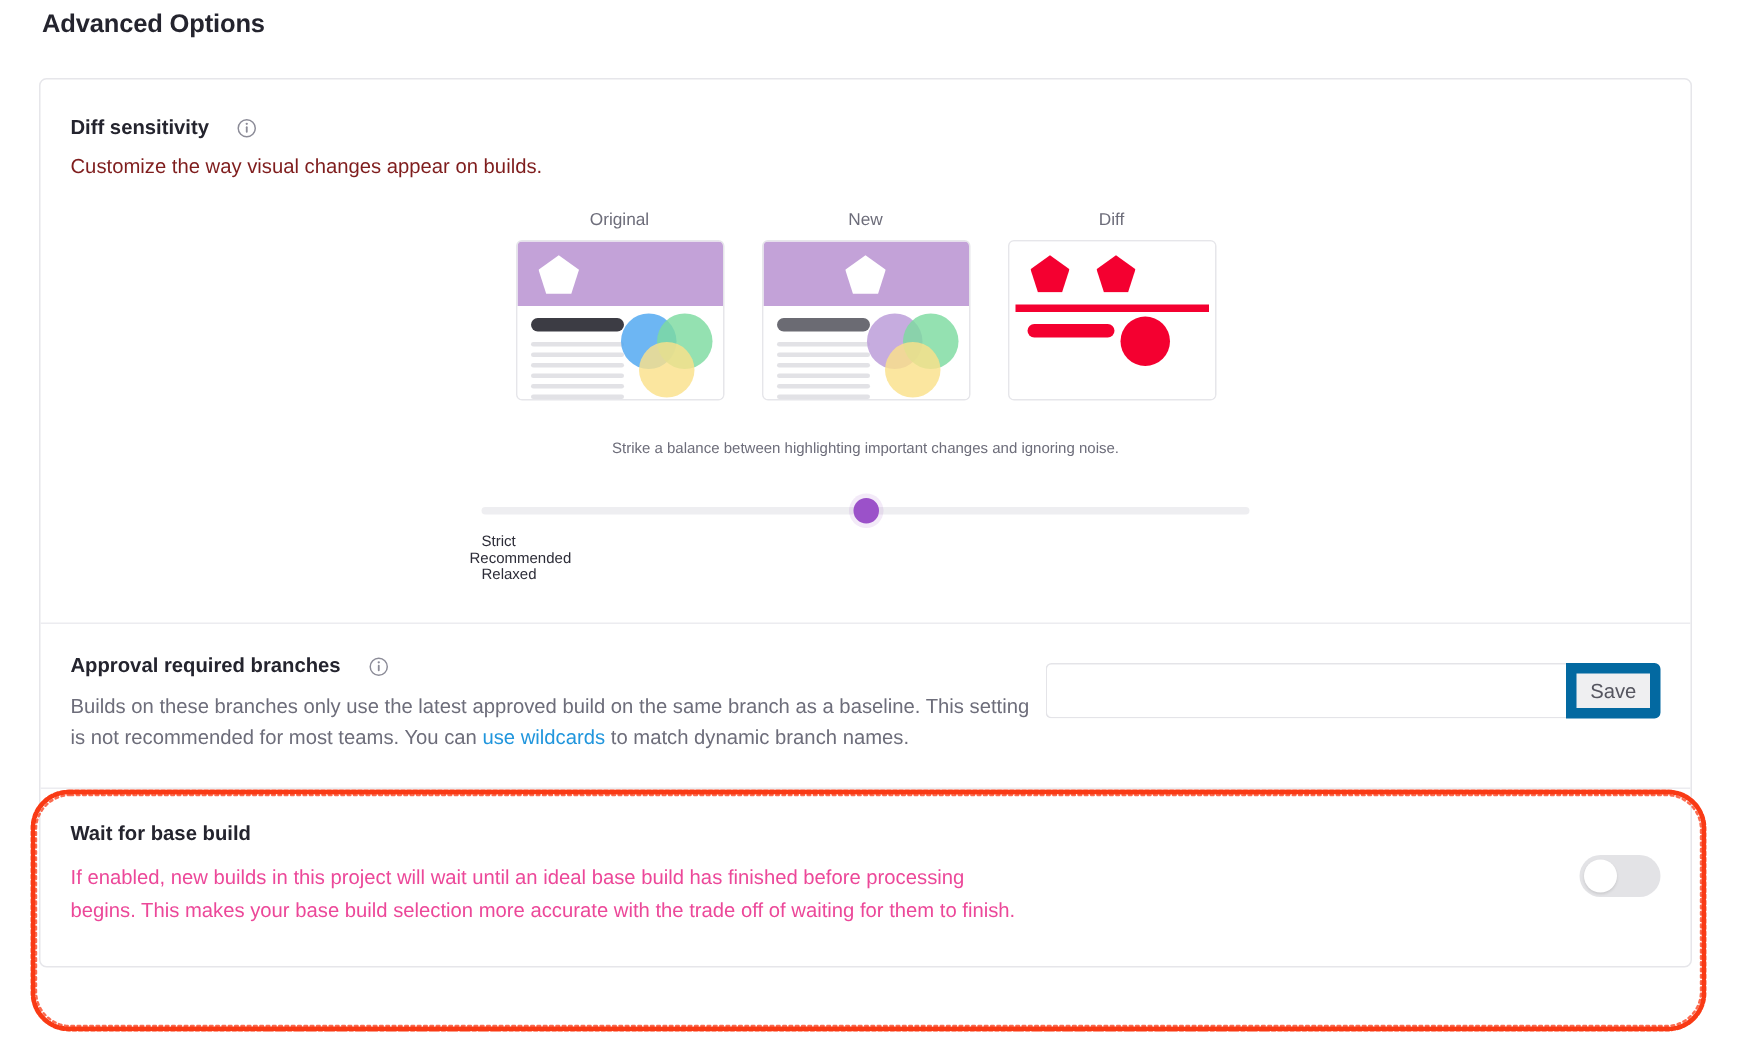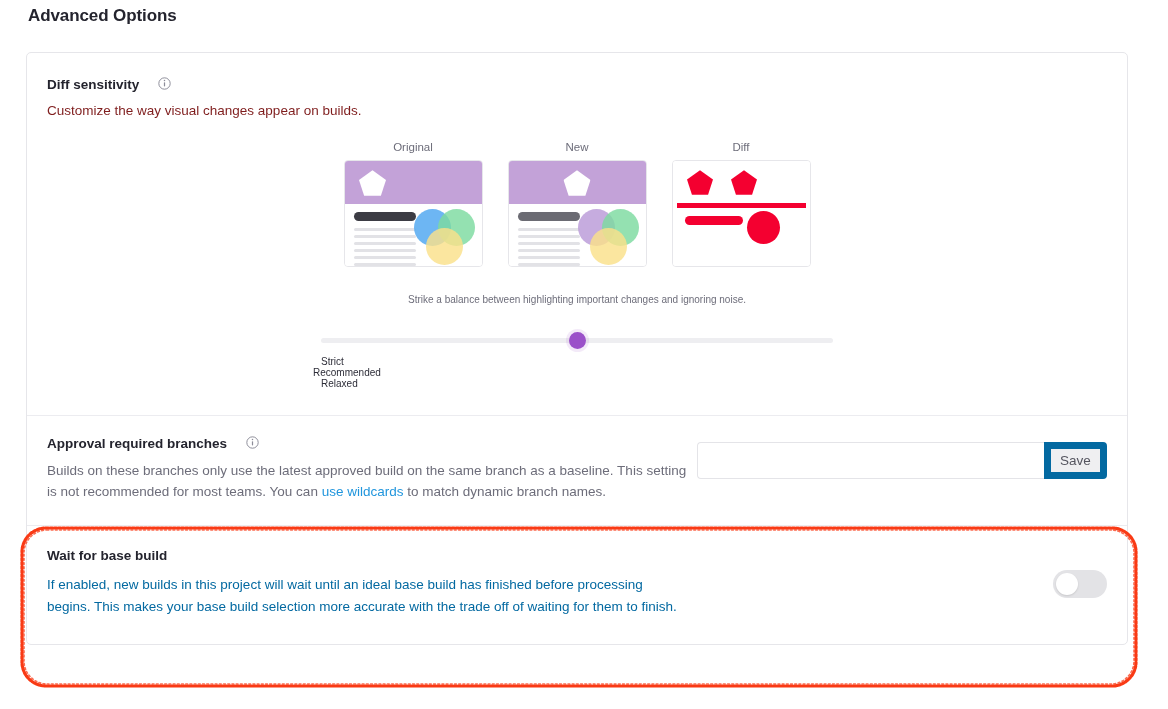--- a/index.html
+++ b/index.html
@@ -34,21 +34,21 @@
     border-radius: 5px;
   }
 
   
   .section-diff {
     padding: 24px 20px 26px 20px;
     border-bottom: 1px solid #ececf0;
   }
   .sect-head {
     display: flex;
-    align-items: flex-start;
+    align-items: flex-end;
     gap: 19px;
     margin: 0 0 0 0;
   }
   .sect-title {
     font-size: 13.5px;
     font-weight: bold;
     color: #24242e;
   }
   .info-icon { display: inline-flex; }
   .info-icon svg { display: block; }
@@ -246,21 +246,21 @@
   .section-wait {
     border-top: 1px solid #ececf0;
     padding: 22px 20px 26px 20px;
     display: flex;
     justify-content: space-between;
     align-items: flex-start;
   }
   .wait-left { max-width: 632px; }
   .wait-desc {
     font-size: 13.5px;
-    color: #0369a1;
+    color: #ec4899;
     line-height: 1.62;
     margin-top: 11px;
   }
   .toggle {
     width: 54px; height: 28px;
     background: #e3e3e6;
     border-radius: 14px;
     position: relative;
     cursor: pointer;
     margin-top: 22px;

